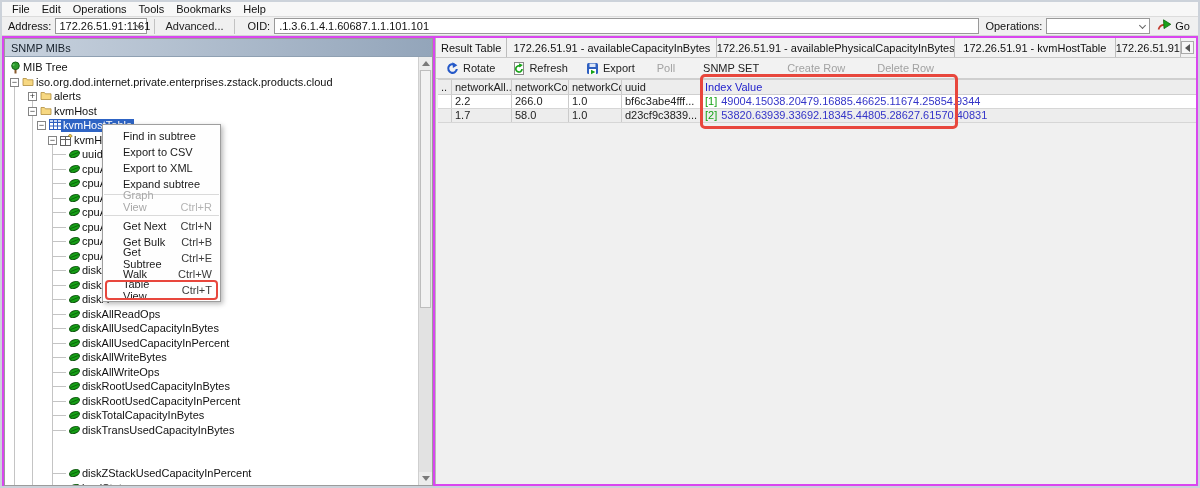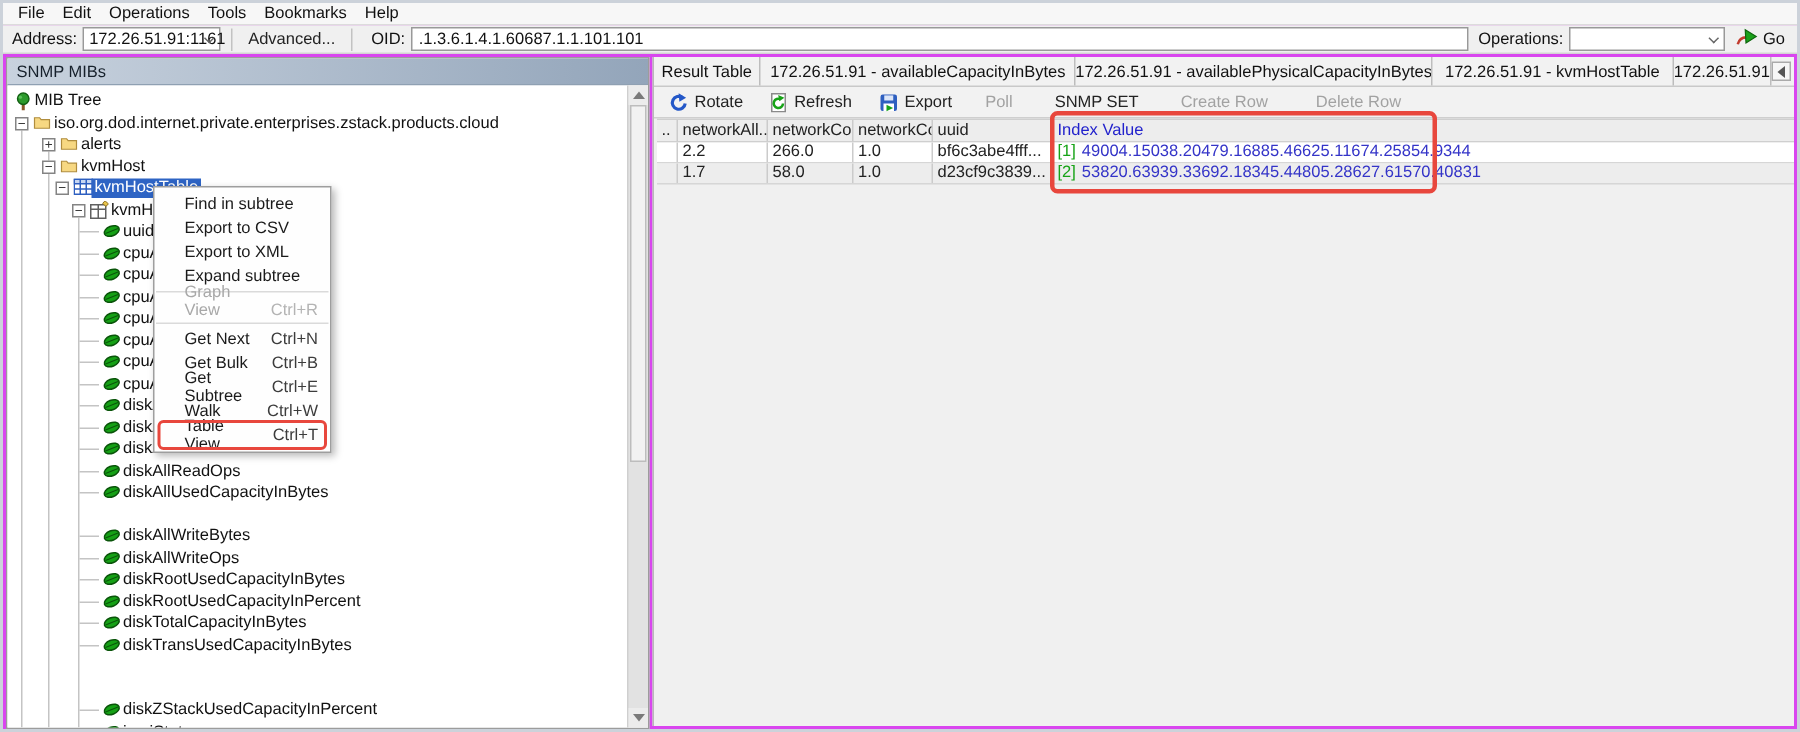--- a/index.html
+++ b/index.html
@@ -326,20 +326,30 @@
         <div class="trow" style="top:264.0px">
           <span class="stub"></span>
           <span class="ticon" style="left:63px"><svg width="13" height="12" viewBox="0 0 13 12">
               <g transform="rotate(-22 6.5 6)">
                 <ellipse cx="6.5" cy="6" rx="5.2" ry="3.2" fill="#15a015" stroke="#0a540a"></ellipse>
                 <line x1="2" y1="6" x2="11" y2="6" stroke="#0a540a" stroke-width="0.7"></line>
               </g>
             </svg></span>
           <span class="tlabel " style="left:75px">diskAllUsedCapacityInBytes</span>
         </div>
+        <div class="trow" style="top:278.5px">
+          <span class="stub"></span>
+          <span class="ticon" style="left:63px"><svg width="13" height="12" viewBox="0 0 13 12">
+              <g transform="rotate(-22 6.5 6)">
+                <ellipse cx="6.5" cy="6" rx="5.2" ry="3.2" fill="#15a015" stroke="#0a540a"></ellipse>
+                <line x1="2" y1="6" x2="11" y2="6" stroke="#0a540a" stroke-width="0.7"></line>
+              </g>
+            </svg></span>
+          <span class="tlabel " style="left:75px">diskAllUsedCapacityInPercent</span>
+        </div>
         <div class="trow" style="top:293.0px">
           <span class="stub"></span>
           <span class="ticon" style="left:63px"><svg width="13" height="12" viewBox="0 0 13 12">
               <g transform="rotate(-22 6.5 6)">
                 <ellipse cx="6.5" cy="6" rx="5.2" ry="3.2" fill="#15a015" stroke="#0a540a"></ellipse>
                 <line x1="2" y1="6" x2="11" y2="6" stroke="#0a540a" stroke-width="0.7"></line>
               </g>
             </svg></span>
           <span class="tlabel " style="left:75px">diskAllWriteBytes</span>
         </div>

